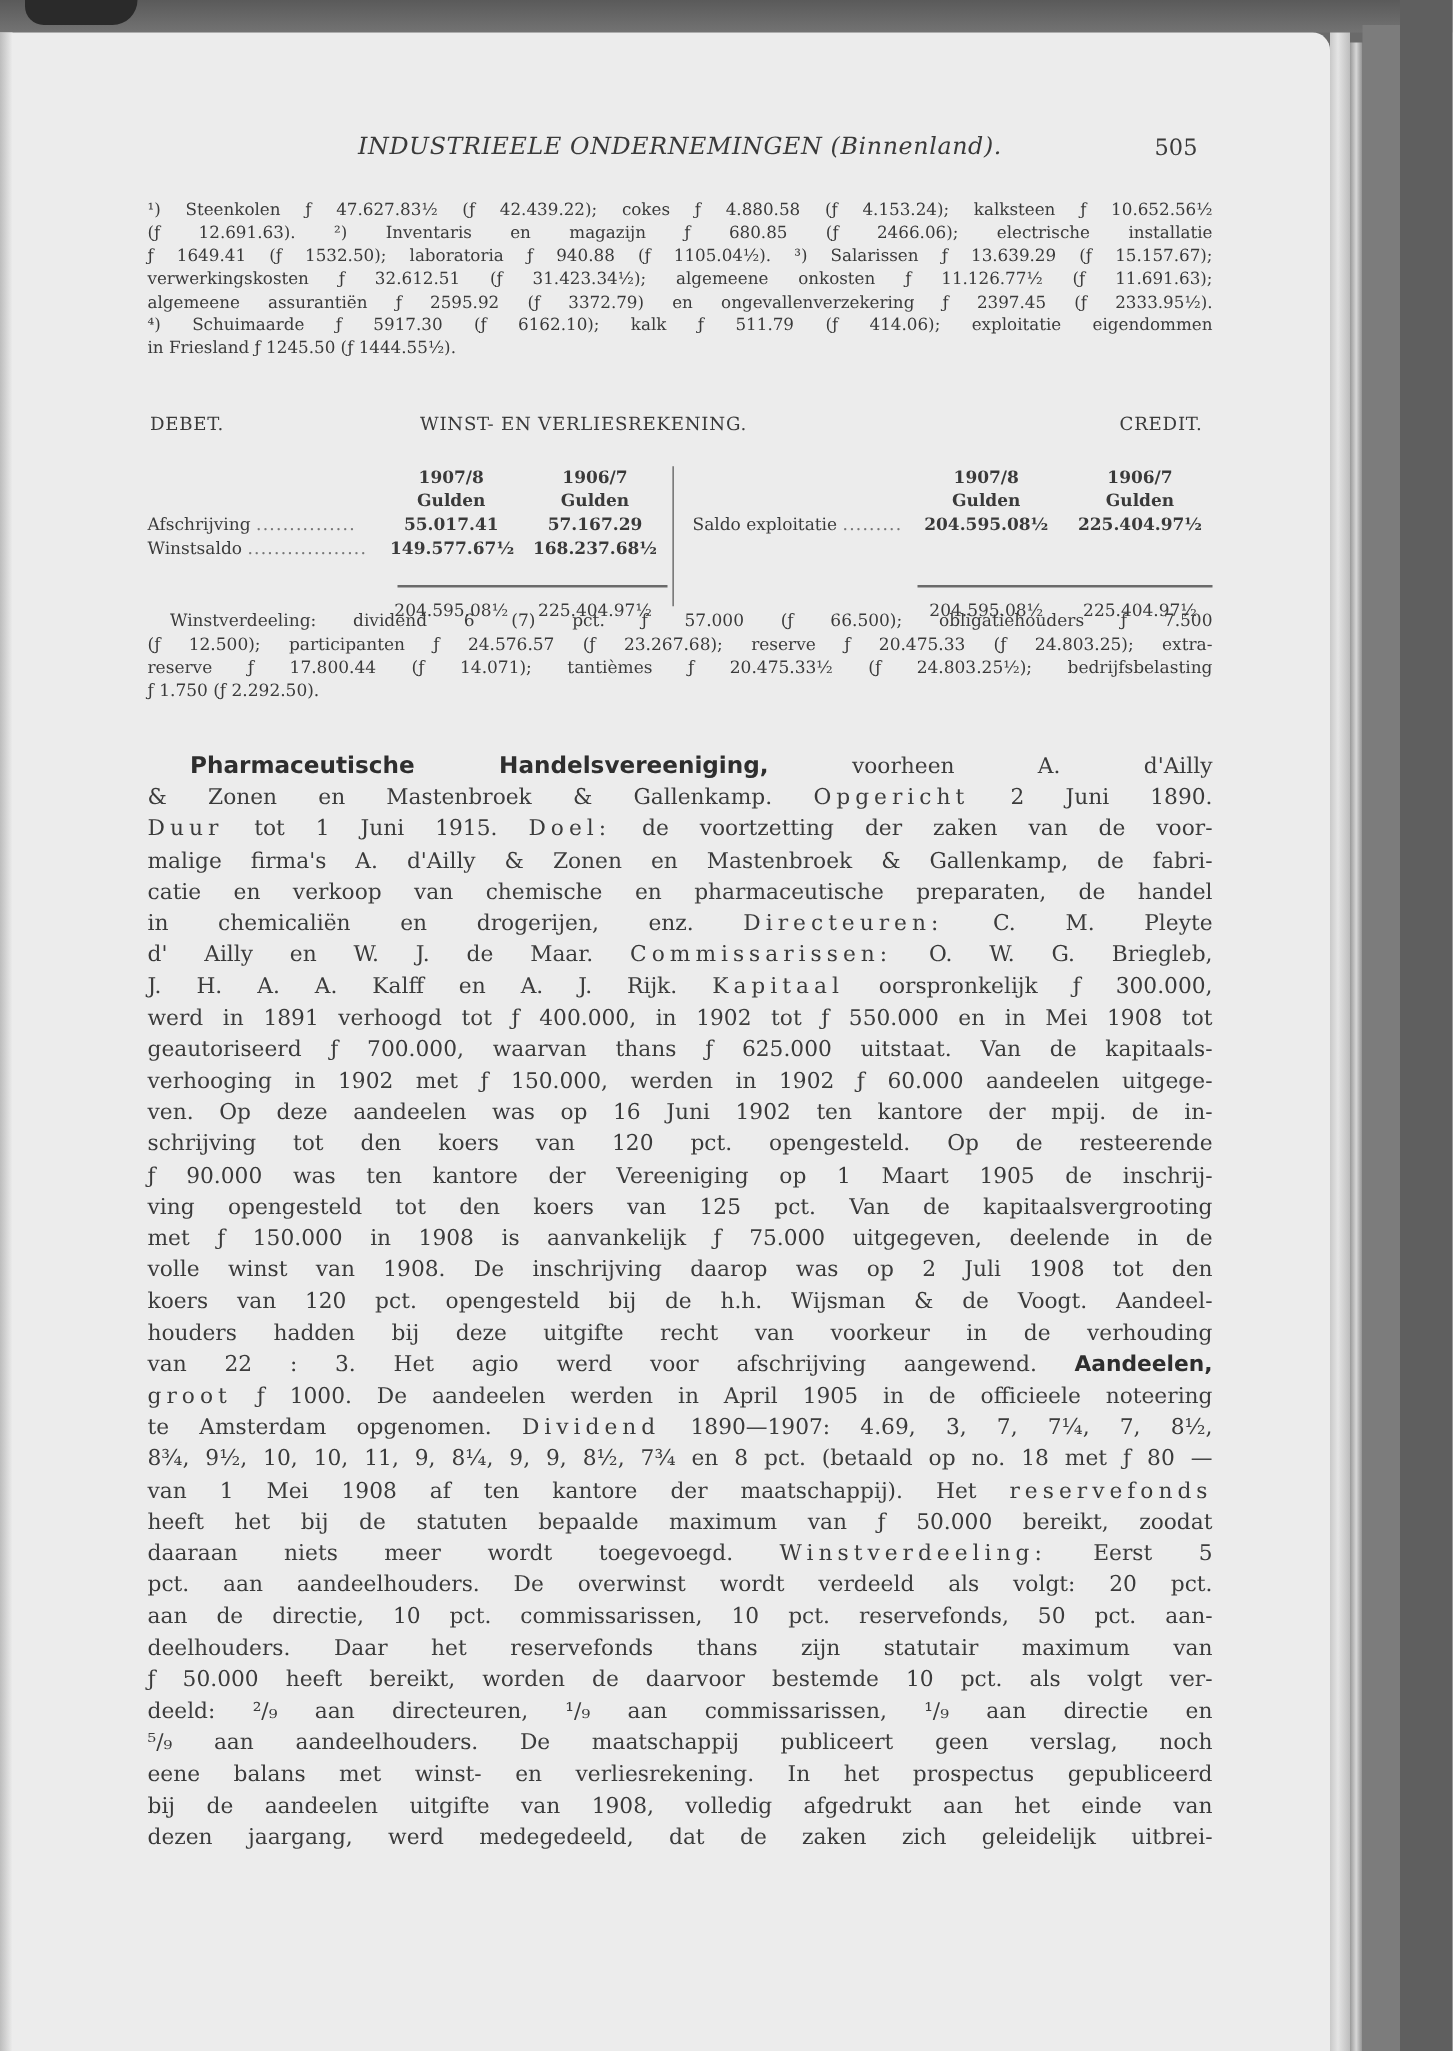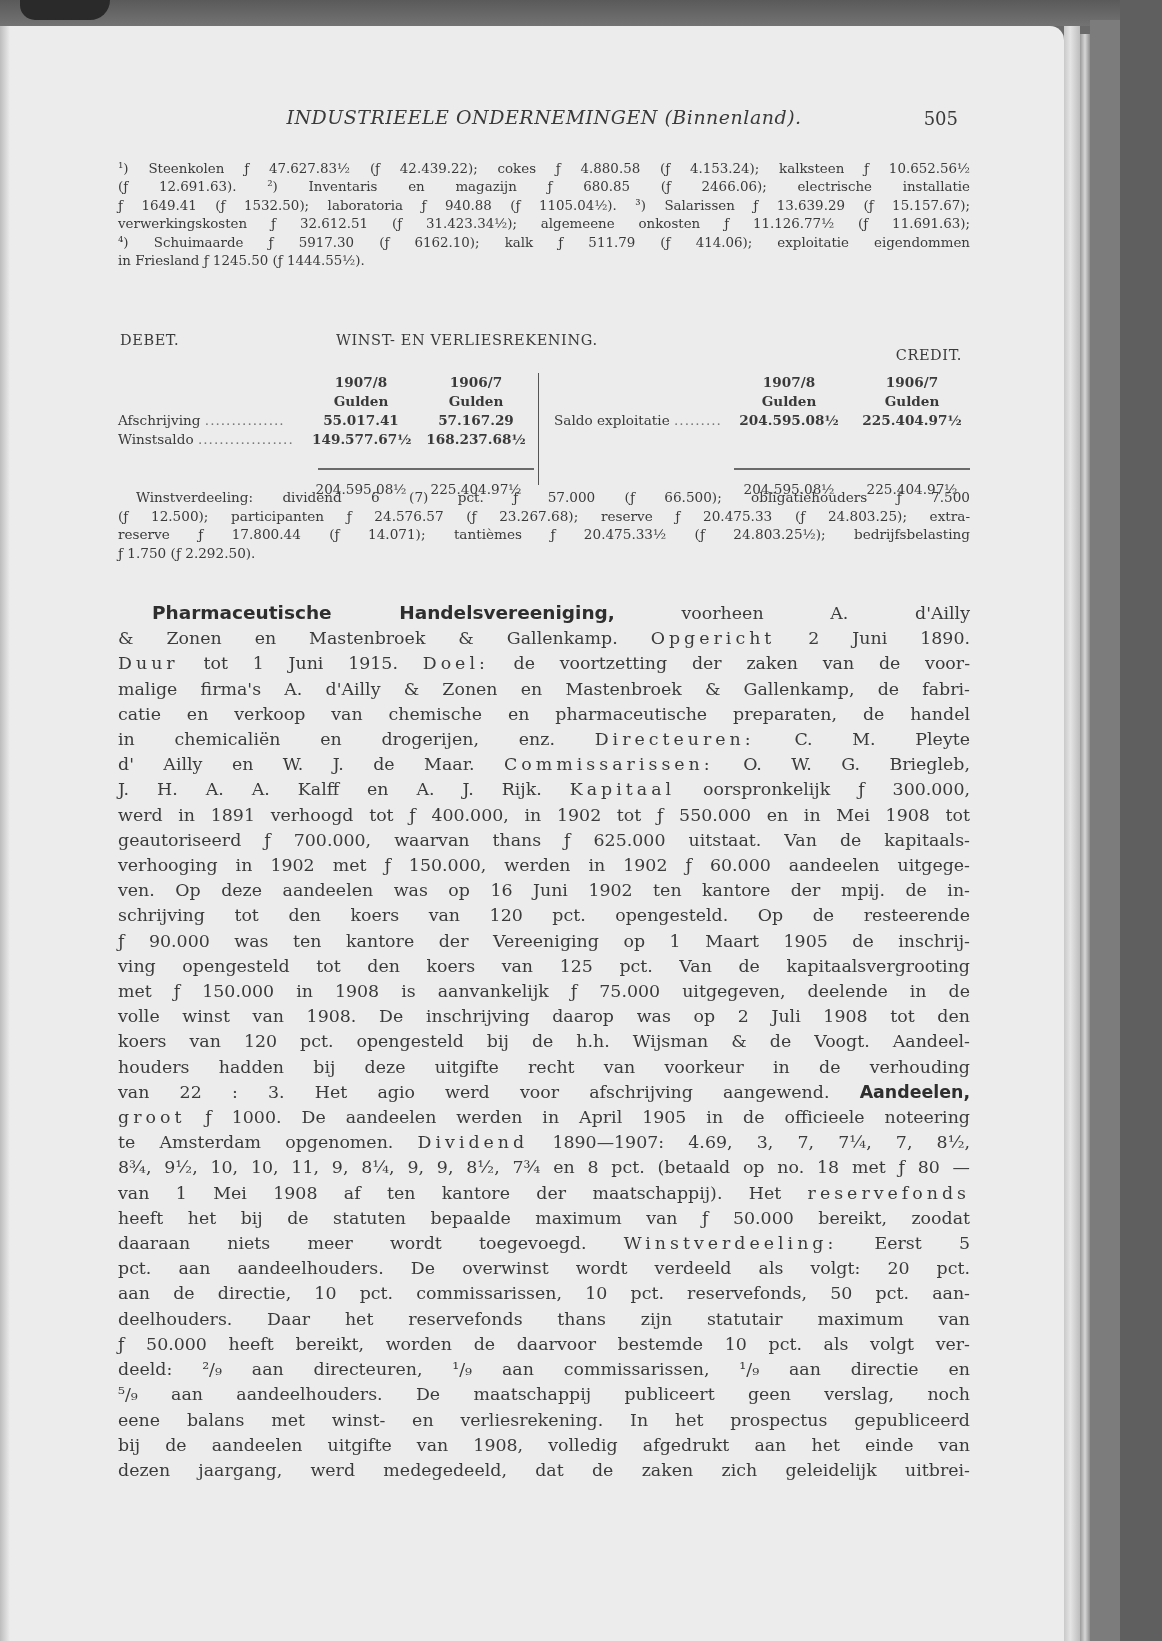--- a/index.html
+++ b/index.html
@@ -55,21 +55,21 @@
   .fn-line { white-space: nowrap; text-align-last: justify; display:block; }
   .fn-line.last { text-align-last: left; }
 
   .account-headers {
     position: absolute; top: 332px; left: 0; width: 852px;
     font-size: 14.5px; letter-spacing: 0.6px;
   }
   .account-headers span { position: absolute; }
   .hd-debet { left: 2px; }
   .hd-title { left: 218px; }
-  .hd-credit { right: 8px; margin-top: 15px; }
+  .hd-credit { right: 8px; }
 
   .ledger {
     position: absolute; top: 373px; left: 0; width: 852px; height: 102px;
     font-size: 13.6px; line-height: 19px;
   }
   .ledger .divider {
     position: absolute; left: 420px; top: 0; width: 1px; height: 112px;
     background: #555;
   }
   .side { position: absolute; top: 0; }
@@ -129,20 +129,21 @@
   <div class="running-head">
     <span>INDUSTRIEELE ONDERNEMINGEN (Binnenland).</span>
   </div>
   <div class="page-number">505</div>
 
   <div class="footnotes">
     <span class="fn-line">¹) Steenkolen ƒ 47.627.83½ (ƒ 42.439.22); cokes ƒ 4.880.58 (ƒ 4.153.24); kalksteen ƒ 10.652.56½</span>
     <span class="fn-line">(ƒ 12.691.63). ²) Inventaris en magazijn ƒ 680.85 (ƒ 2466.06); electrische installatie</span>
     <span class="fn-line">ƒ 1649.41 (ƒ 1532.50); laboratoria ƒ 940.88 (ƒ 1105.04½). ³) Salarissen ƒ 13.639.29 (ƒ 15.157.67);</span>
     <span class="fn-line">verwerkingskosten ƒ 32.612.51 (ƒ 31.423.34½); algemeene onkosten ƒ 11.126.77½ (ƒ 11.691.63);</span>
+    <span class="fn-line">algemeene assurantiën ƒ 2595.92 (ƒ 3372.79) en ongevallenverzekering ƒ 2397.45 (ƒ 2333.95½).</span>
     <span class="fn-line">⁴) Schuimaarde ƒ 5917.30 (ƒ 6162.10); kalk ƒ 511.79 (ƒ 414.06); exploitatie eigendommen</span>
     <span class="fn-line last">in Friesland ƒ 1245.50 (ƒ 1444.55½).</span>
   </div>
 
   <div class="account-headers">
     <span class="hd-debet">DEBET.</span>
     <span class="hd-title">WINST- EN VERLIESREKENING.</span>
     <span class="hd-credit">CREDIT.</span>
   </div>
 

